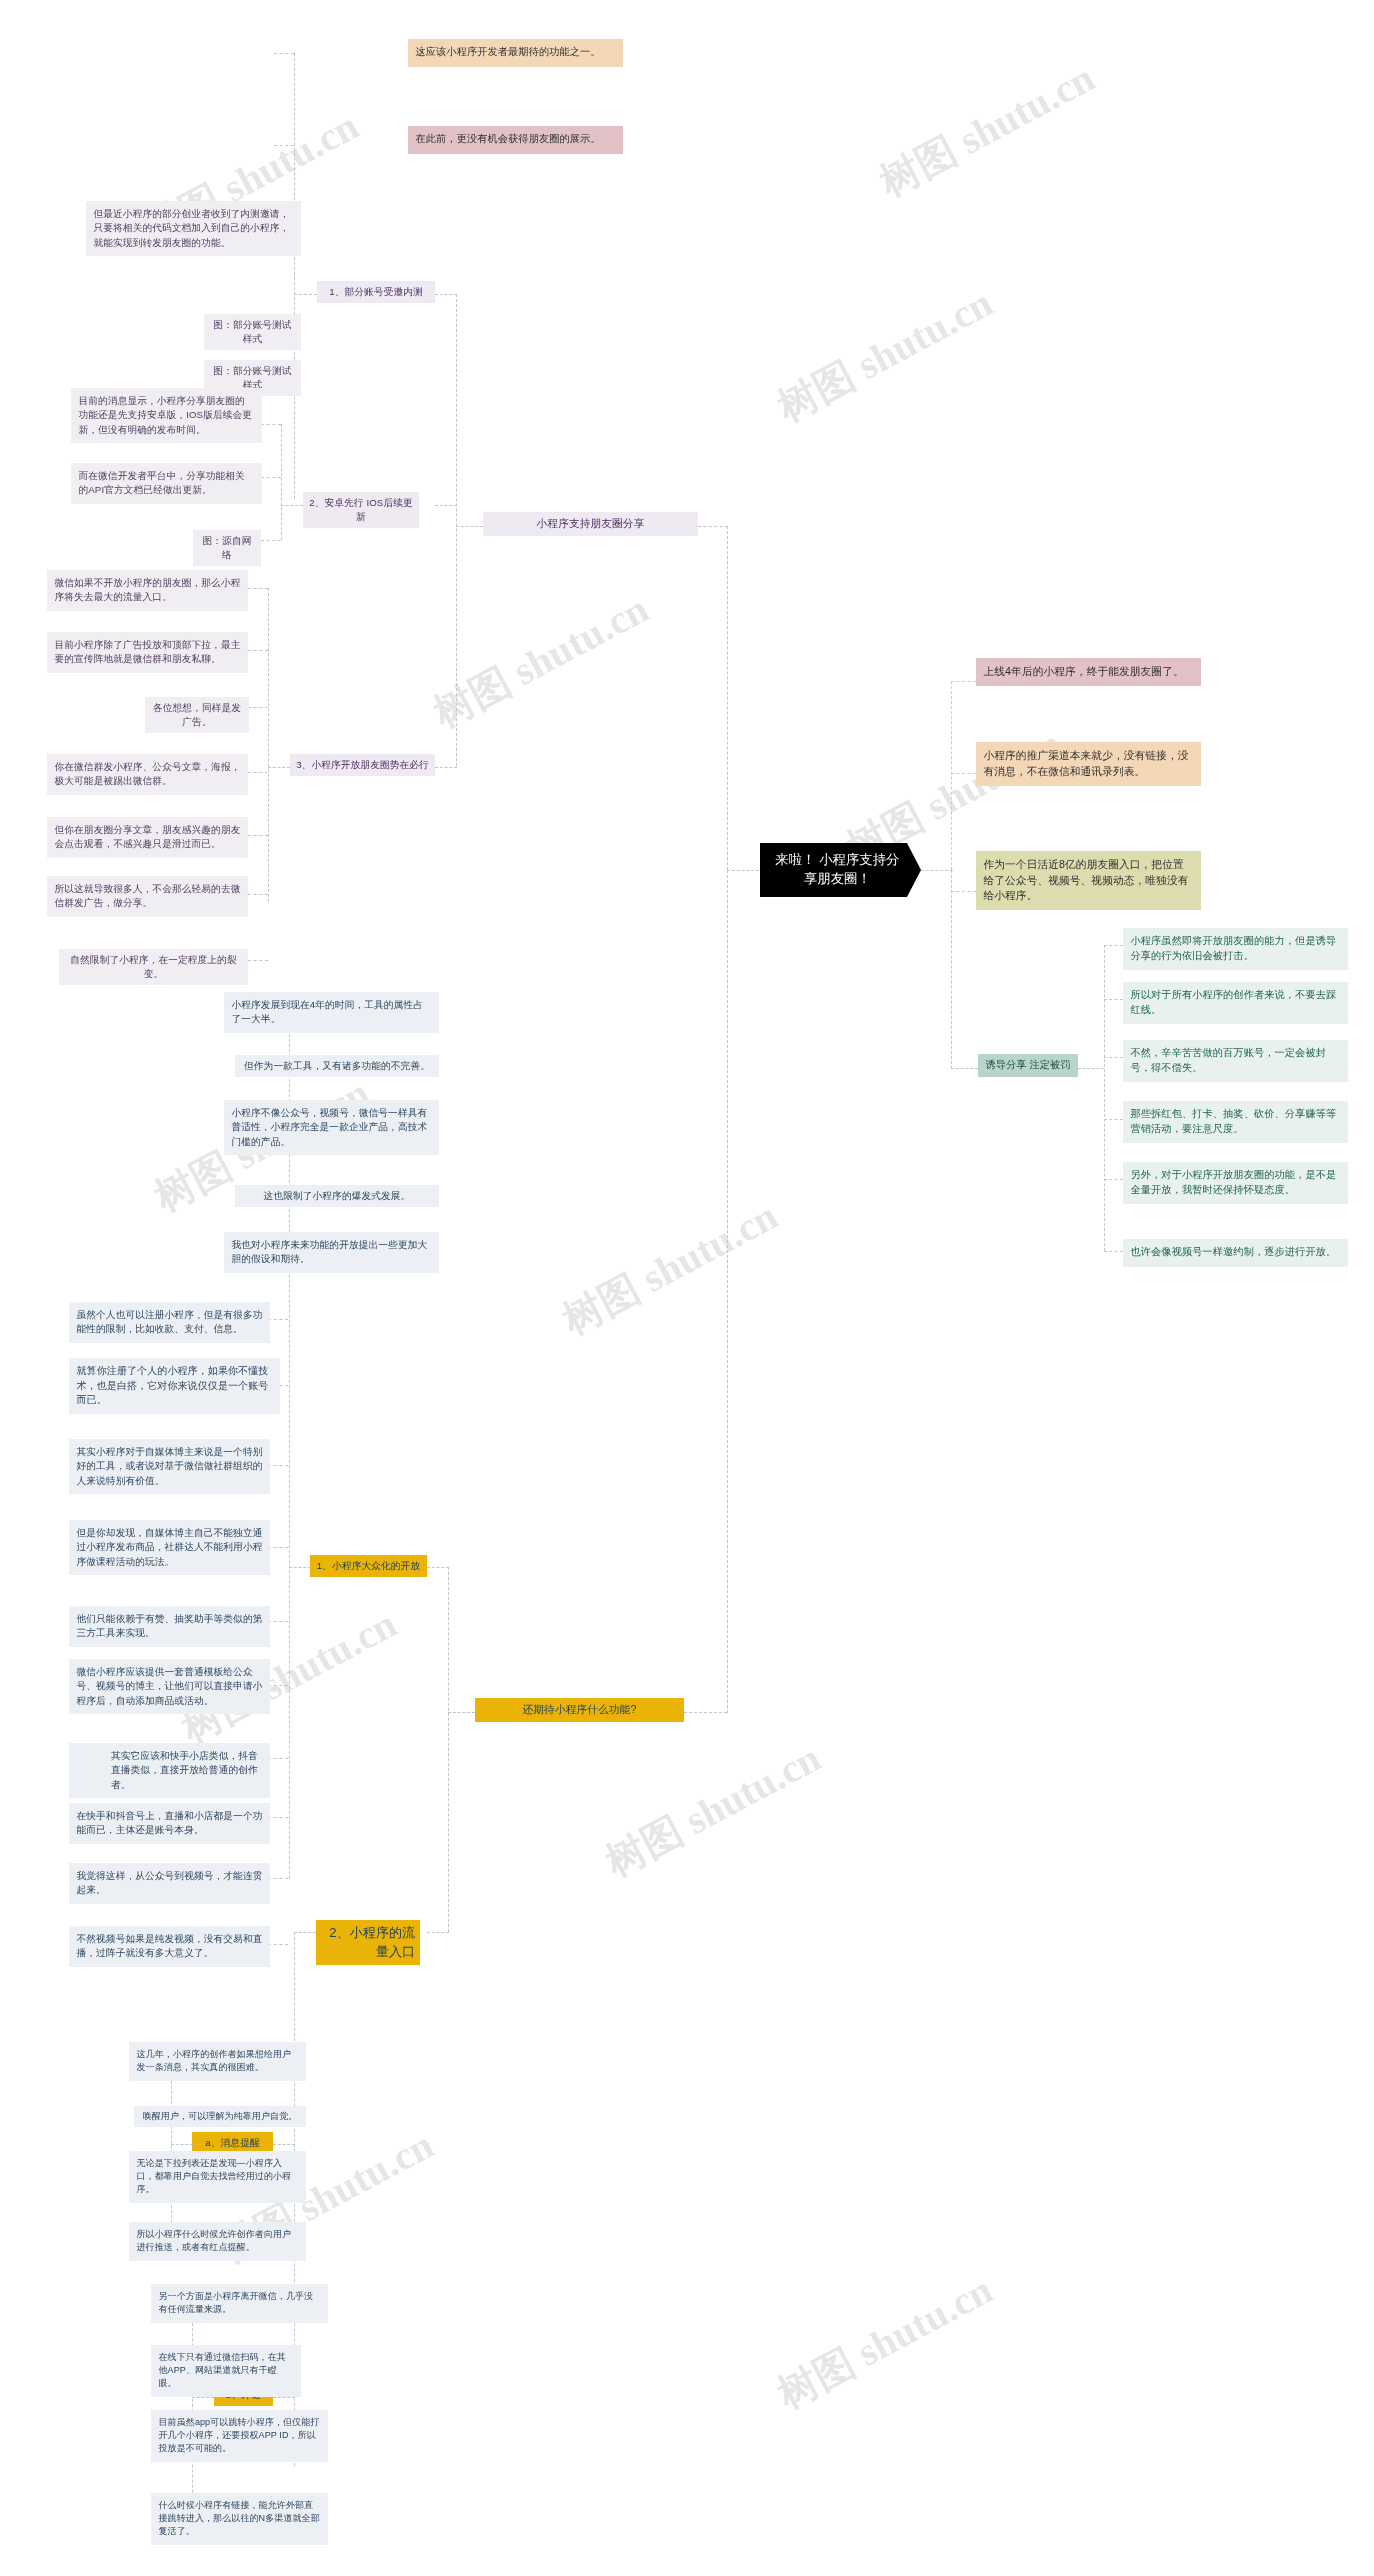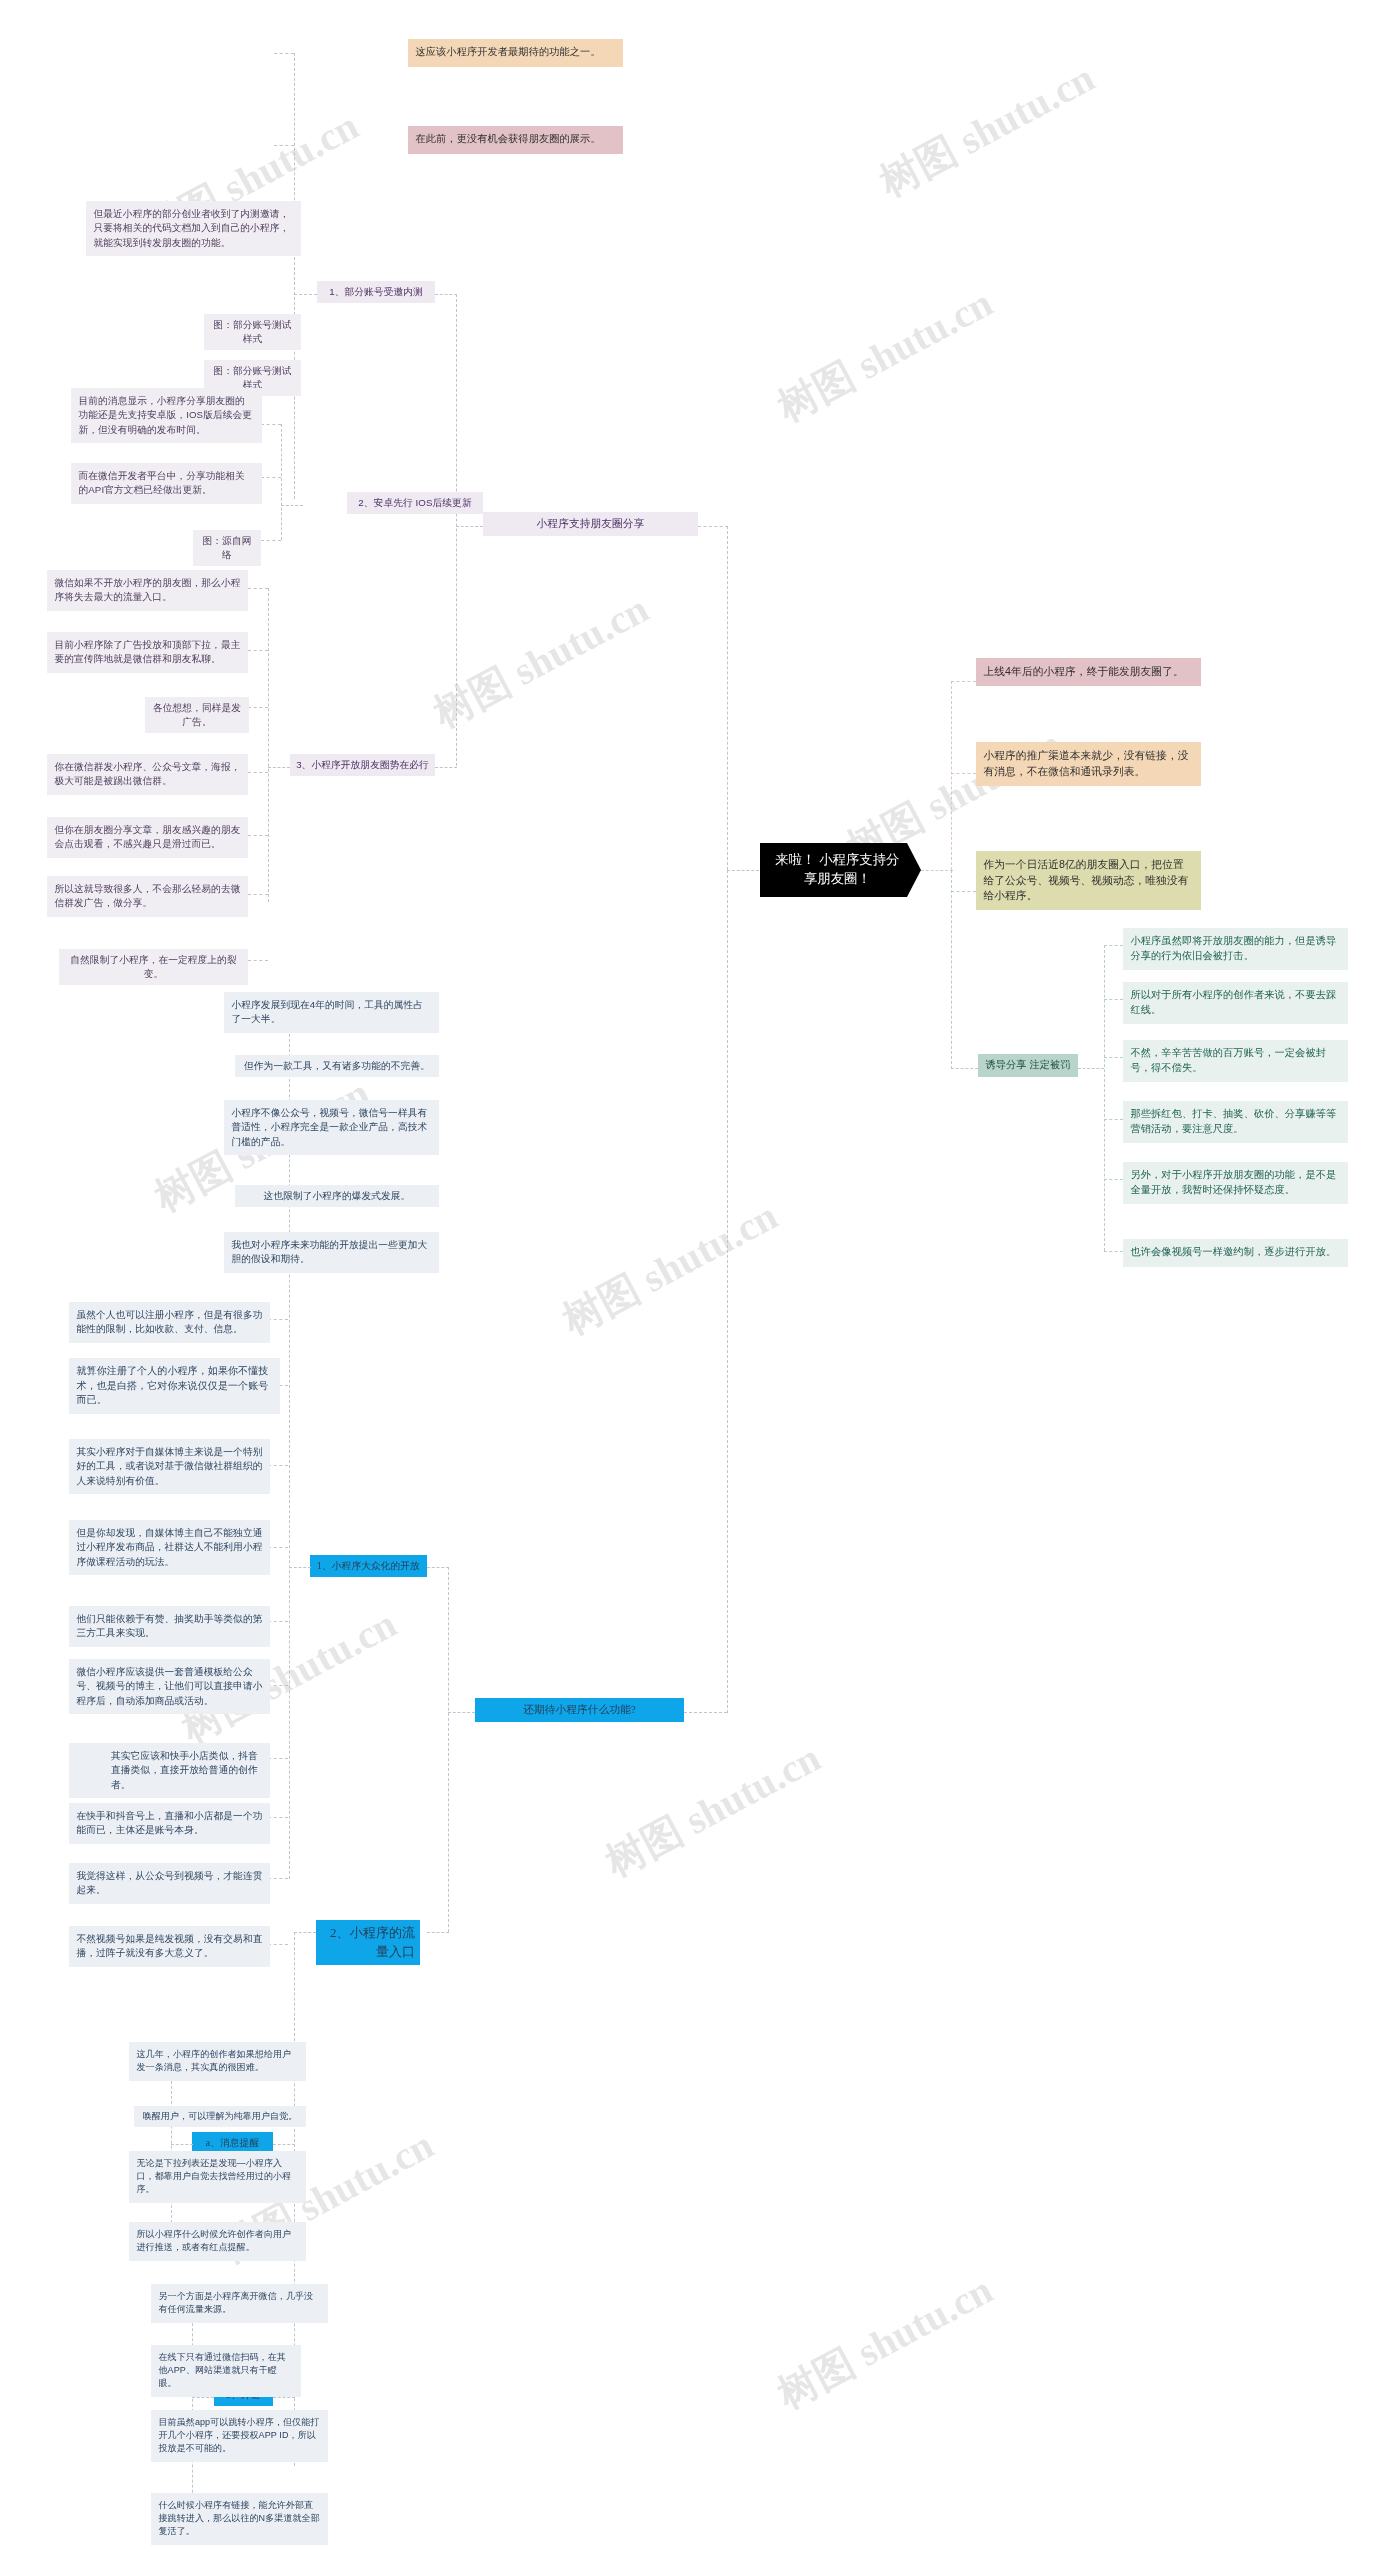--- a/index.html
+++ b/index.html
@@ -17,21 +17,21 @@
   .node .t{display:block;}
 
   
   .p-violet{background:#f0eef3;color:#4d3b5c;}
   .p-blue{background:#eceff3;color:#2b4460;}
   .p-teal{background:#e8f1ee;color:#1d6050;}
   .p-pink{background:#e3c2c7;color:#2e2e2e;}
   .p-orange{background:#f3d7b6;color:#2e2e2e;}
   .p-olive{background:#dcdcae;color:#2e2e2e;}
   .p-branch-violet{background:#efeaf1;color:#4b2e63;}
-  .p-branch-blue{background:#0ea5e9;color:#23415c;font-family:Liberation Serif, serif;}
+  .p-branch-blue{background:#eab308;color:#23415c;}
   .p-branch-teal{background:#b8d4cb;color:#1b4b3e;}
 
   
   .central{position:absolute;background:#000000;color:#ffffff;display:flex;
     align-items:center;justify-content:center;text-align:center;font-size:13.4px;
     line-height:1.4;padding:9.7px 18px 9.7px 11.8px;box-sizing:border-box;
     clip-path:polygon(0 0, calc(100% - 14px) 0, 100% 50%, calc(100% - 14px) 100%, 0 100%);
     filter:drop-shadow(0 0.5px 1.1px rgba(0,0,0,.18));}
 
   
@@ -148,21 +148,21 @@
     <span class="t">但最近小程序的部分创业者收到了内测邀请，只要将相关的代码文档加入到自己的小程序，就能实现到转发朋友圈的功能。</span>
     </div>
   <div class="node p-violet" style="left:204px;top:314px;width:97px;font-size:9.7px;text-align:center;padding:3.8px 4.8px;">
     <span class="t">图：部分账号测试样式</span>
     </div>
   <div class="node p-violet" style="left:204px;top:360px;width:97px;font-size:9.7px;text-align:center;padding:3.8px 4.8px;">
     <span class="t">图：部分账号测试样式</span>
     </div>
 
   <div class="hline vi" style="left:435px;top:505px;width:21.5px;"></div>
-  <div class="node p-branch-violet" style="left:303px;top:492px;width:136px;font-size:9.7px;padding:3.8px 4.8px;text-align:center;margin-left:44px;">
+  <div class="node p-branch-violet" style="left:303px;top:492px;width:116px;font-size:9.7px;padding:3.8px 4.8px;text-align:center;">
     <span class="t">2、安卓先行 IOS后续更新</span>
   </div>
   <div class="hline vi" style="left:281px;top:505px;width:22px;"></div>
   <div class="vline vi" style="left:281px;top:424px;height:116px;"></div>
 
   <div class="hline vi" style="left:261px;top:424px;width:20.4px;"></div>
   <div class="hline vi" style="left:261px;top:477px;width:20.4px;"></div>
   <div class="hline vi" style="left:261px;top:540px;width:20.4px;"></div>
 
   <div class="node p-violet" style="left:71px;top:388px;width:191px;font-size:9.7px;">

